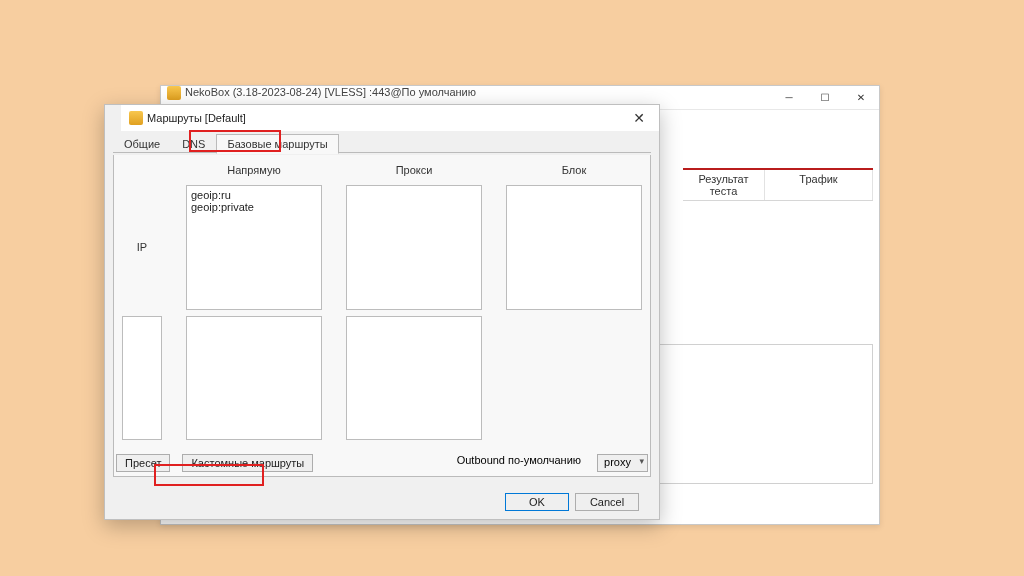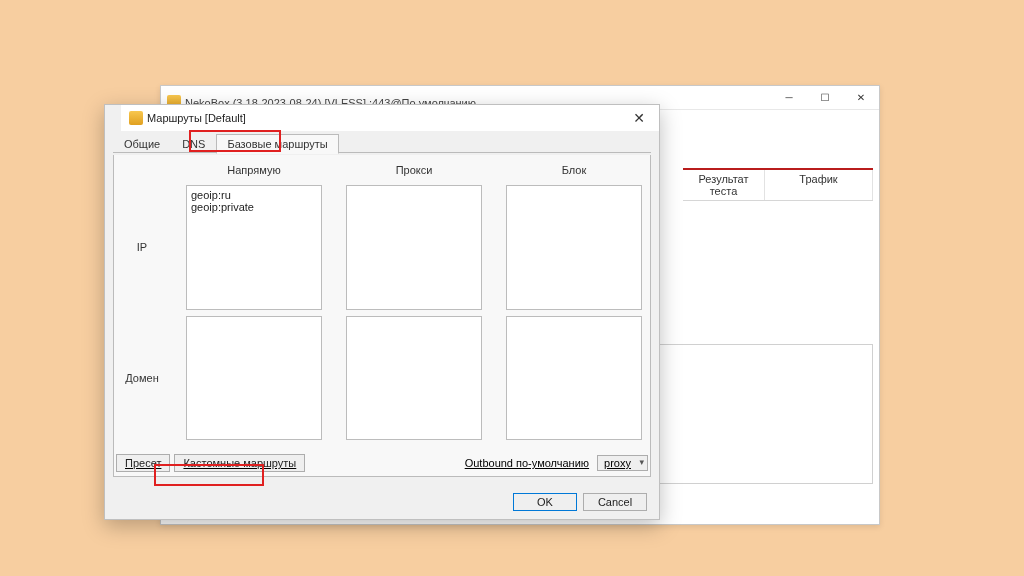--- a/index.html
+++ b/index.html
@@ -12,21 +12,21 @@
     width: 720px; height: 440px;
     background: #ffffff;
     border: 1px solid #c8c8c8;
     box-shadow: 0 2px 6px rgba(0,0,0,0.1);
   }
   .main-titlebar {
     height: 24px;
     background: #ffffff;
     border-bottom: 1px solid #e8e8e8;
     display: flex;
-    align-items: flex-end;
+    align-items: flex-start;
     padding: 0 6px;
     font-size: 11px;
     color: #444;
     position: relative;
   }
   .main-titlebar .app-icon {
     width: 14px; height: 14px; margin-right: 4px;
     background: linear-gradient(#f8c74f,#e0a020);
     border-radius: 2px;
   }
@@ -144,43 +144,42 @@
   .rule-box {
     border:1px solid #bcbcbc; background:#fff;
     font-size:11px; color:#222; padding:3px 4px;
     overflow:auto;
     white-space:pre;
     font-family: inherit;
   }
 
   .bottom-row {
     position:absolute; left:0; right:0; bottom:4px;
-    display:flex; align-items:center;
+    display:flex; 
     padding: 0 2px;
-    gap:4px;
+    gap:12px;
     font-size:11px;
-    text-decoration:underline;
   }
   .btn {
     font-size:11px; padding:2px 8px;
     background:#efefef; border:1px solid #adadad;
     color:#222;
   }
   .outbound-label { margin-left:auto; padding-right:4px; }
   .dropdown {
     font-size:11px; padding:1px 16px 1px 6px;
     background:#efefef; border:1px solid #adadad;
     position:relative;
   }
   .dropdown::after {
     content:"▾"; position:absolute; right:3px; top:1px; font-size:9px; color:#555;
   }
 
   .dlg-buttons {
-    position:absolute; right:12px; bottom:8px;
+    position:absolute; right:20px; bottom:8px;
     display:flex; gap:6px;
   }
   .dlg-buttons .btn { min-width:64px; text-align:center; }
   .dlg-buttons .btn.primary { border-color:#0078d7; }
 
   
   .highlight {
     position:absolute;
     border:2px solid #e02020;
     pointer-events:none;
@@ -234,21 +233,20 @@
       <div class="grid-header">Напрямую</div>
       <div class="grid-header">Прокси</div>
       <div class="grid-header">Блок</div>
 
       <div class="grid-rowlabel">IP</div>
       <div class="rule-box">geoip:ru
 geoip:private</div>
       <div class="rule-box"></div>
       <div class="rule-box"></div>
 
-      <div class="grid-rowlabel">Домен</div>
       <div class="rule-box"></div>
       <div class="rule-box"></div>
       <div class="rule-box"></div>
     </div>
 
     <div class="bottom-row">
       <div class="btn">Пресет</div>
       <div class="btn">Кастомные маршруты</div>
       <span class="outbound-label">Outbound по-умолчанию</span>
       <div class="dropdown">proxy</div>

